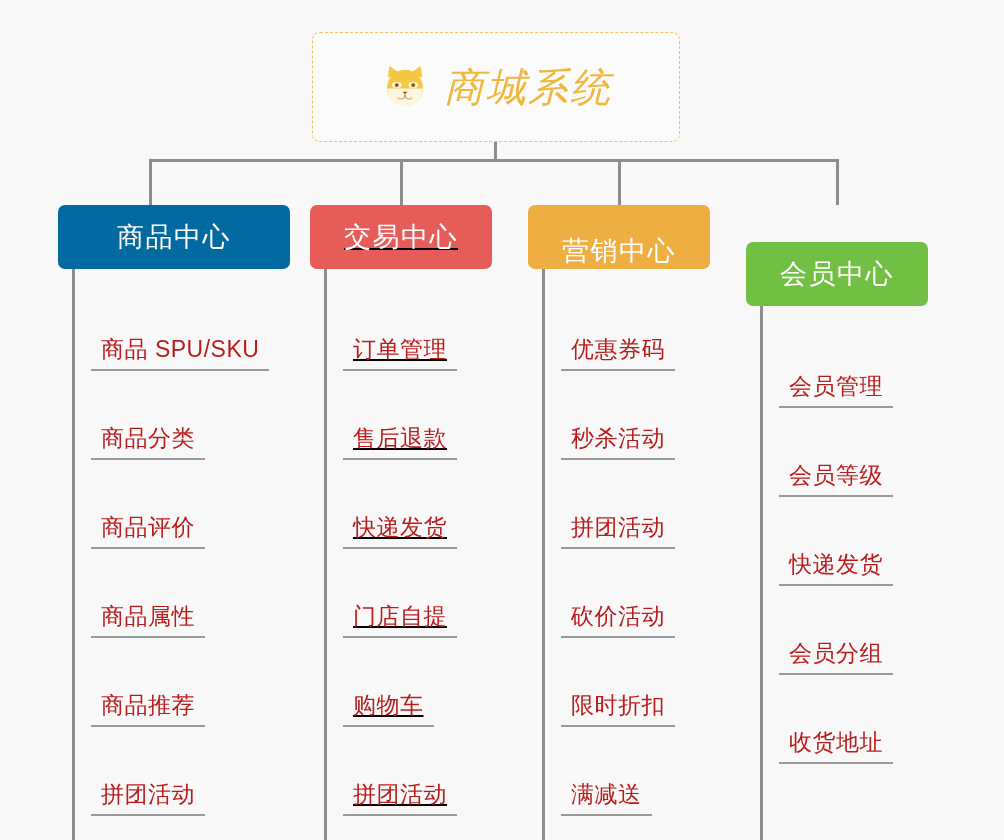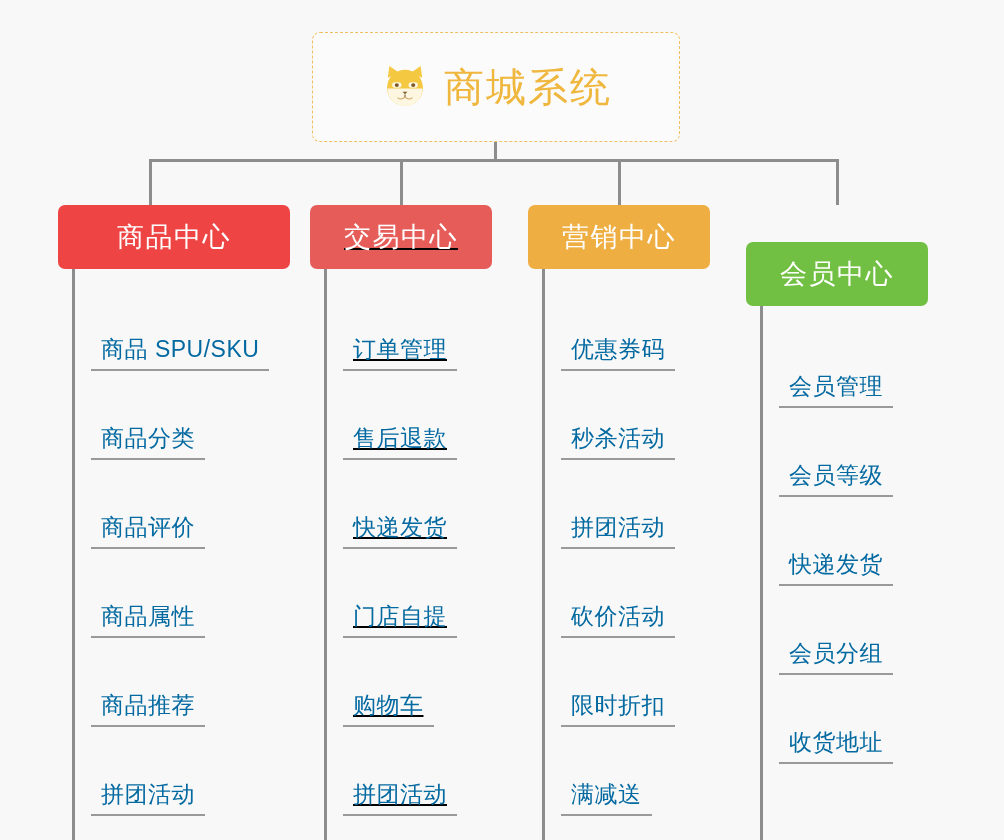--- a/index.html
+++ b/index.html
@@ -26,20 +26,21 @@
     top: 32px;
     width: 368px;
     height: 110px;
     background: #fbfbfb;
     border: 1.5px dashed #f0c060;
     border-radius: 8px;
     display: flex;
     align-items: center;
     justify-content: center;
     gap: 14px;
+    font-style: italic;
   }
   .root-icon {
     width: 50px;
     height: 50px;
     flex: 0 0 50px;
     display: block;
   }
   .root-title {
     font-size: 40px;
     color: #efb73e;
@@ -118,21 +119,21 @@
 
   .leaf {
     height: 89px;
     display: flex;
     align-items: flex-end;
     justify-content: flex-start;
     padding-bottom: 5px;
   }
   .leaf-label {
     font-size: 23px;
-    color: #0369a1;
+    color: #b91c1c;
     line-height: 1.1;
     border-bottom: 2px solid #9a9a9a;
     padding: 0 10px 7px 10px;
     white-space: nowrap;
     letter-spacing: 0.5px;
   }
 </style>
 </head>
 <body>
 
@@ -164,21 +165,21 @@
   </div>
 
   <div class="conn conn-stem" style="background: rgb(141, 141, 141);"></div>
   <div class="conn conn-bus" style="background: rgb(141, 141, 141);"></div>
   <div class="conn conn-drop d1" style="background: rgb(141, 141, 141);"></div>
   <div class="conn conn-drop d2" style="background: rgb(141, 141, 141);"></div>
   <div class="conn conn-drop d3" style="background: rgb(141, 141, 141);"></div>
   <div class="conn conn-drop d4" style="background: rgb(141, 141, 141);"></div>
 
   <div class="column c1">
-    <div class="cat-box" style="background: #ef4444;">
+    <div class="cat-box" style="background: #0369a1;">
       <span>商品中心</span>
     </div>
     <div class="leaf-list">
       <div class="leaf-trunk" style="background: rgb(141, 141, 141);"></div>
       <div class="leaf">
           <span class="leaf-label">商品 SPU/SKU</span>
         </div>
       <div class="leaf">
           <span class="leaf-label">商品分类</span>
         </div>
@@ -218,21 +219,21 @@
       <div class="leaf">
           <span class="leaf-label">购物车</span>
         </div>
       <div class="leaf">
           <span class="leaf-label">拼团活动</span>
         </div>
     </div>
   </div>
 
   <div class="column c3">
-    <div class="cat-box" style="background: rgb(238, 174, 65);">
+    <div class="cat-box" style="background: rgb(238, 174, 65); align-items: flex-end;">
       <span>营销中心</span>
     </div>
     <div class="leaf-list">
       <div class="leaf-trunk" style="background: rgb(141, 141, 141);"></div>
       <div class="leaf">
           <span class="leaf-label">优惠券码</span>
         </div>
       <div class="leaf">
           <span class="leaf-label">秒杀活动</span>
         </div>

